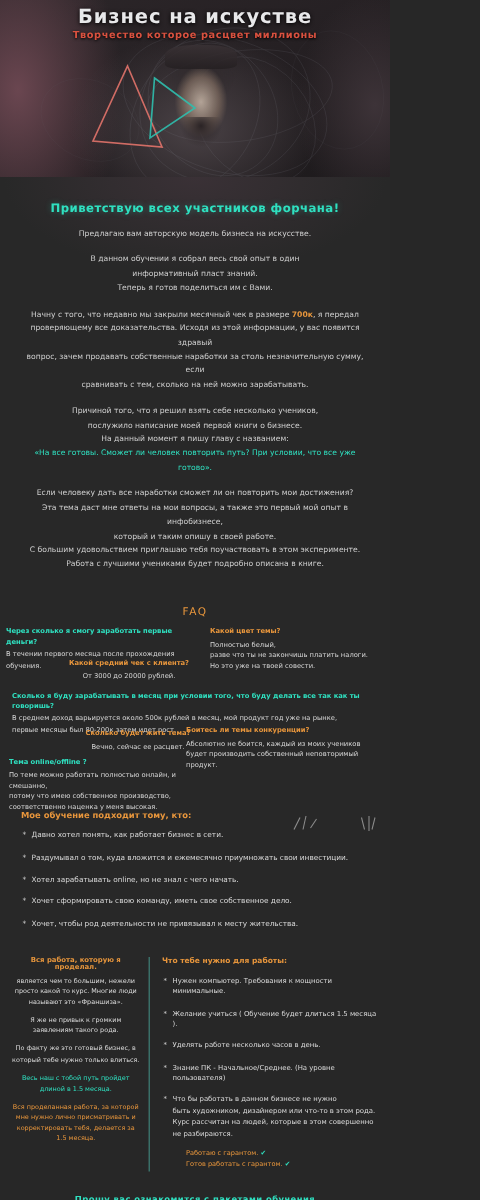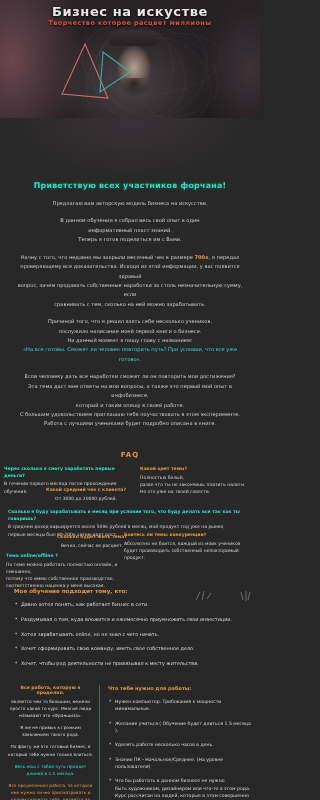--- a/index.html
+++ b/index.html
@@ -98,36 +98,35 @@
       radial-gradient(ellipse 160px 80px at 130px 0px, #3a3136 0%, rgba(40,40,40,0) 80%),
       #282828;
   }
   .intro h2 {
     font-size: 7.8px;
     font-weight: bold;
     color: #2fe0c0;
     letter-spacing: .3px;
     margin-bottom: 9px;
     text-shadow: 0 0 4px rgba(47,224,192,.35);
-    margin-top: 47px;
   }
   .para {
     font-size: 5.1px;
     line-height: 1.85;
     color: #cfcfcf;
     margin-bottom: 8px;
   }
   .accent-orange { color: #e8963c; font-weight: bold; }
   .accent-teal { color: #2fe0c0; }
 
   
   .faq-title {
     text-align: center;
     font-size: 7px;
-    font-weight: bold;
+    font-weight: normal;
     color: #e8963c;
     letter-spacing: 1px;
     margin: 6px 0 7px;
   }
   .faq-wrap {
     position: relative;
     padding: 0 6px 8px;
     min-height: 118px;
   }
   .faq-item { position: absolute; }

